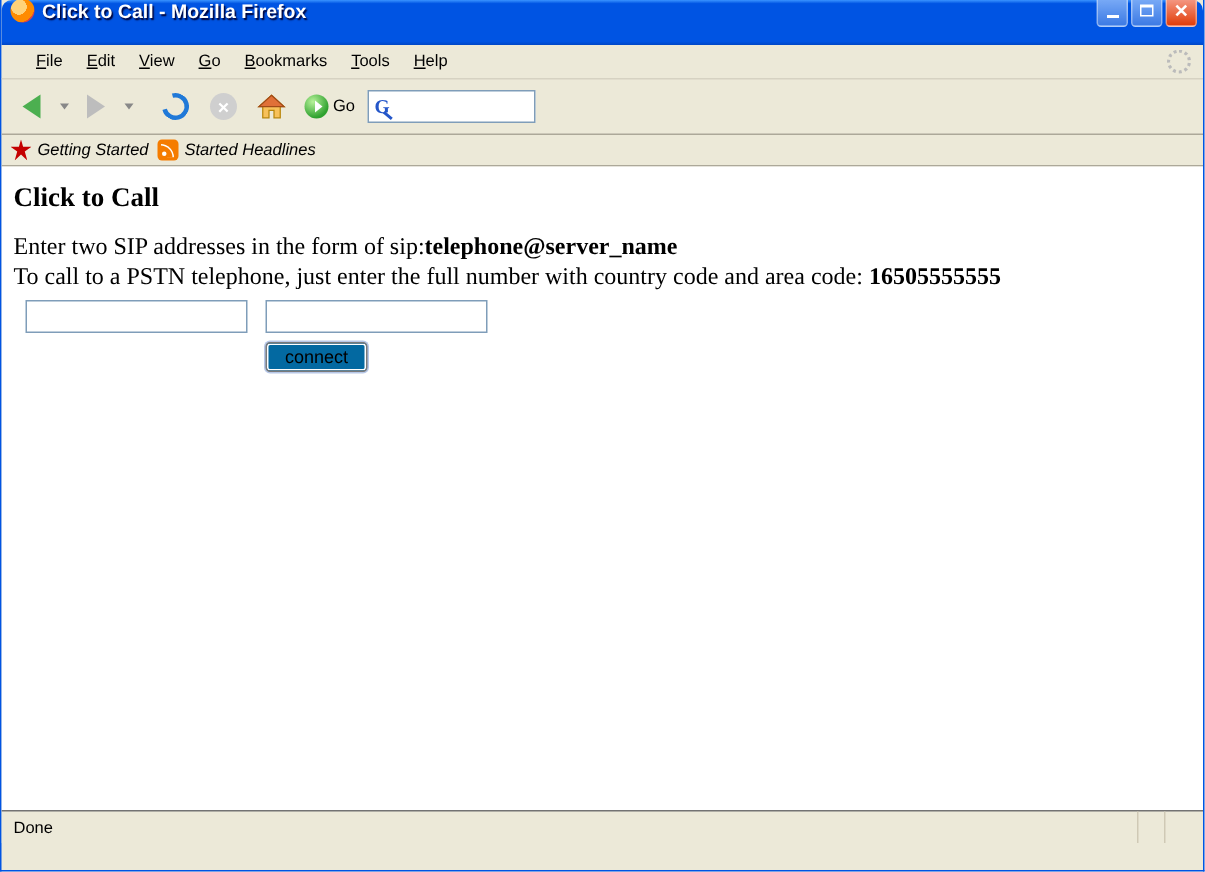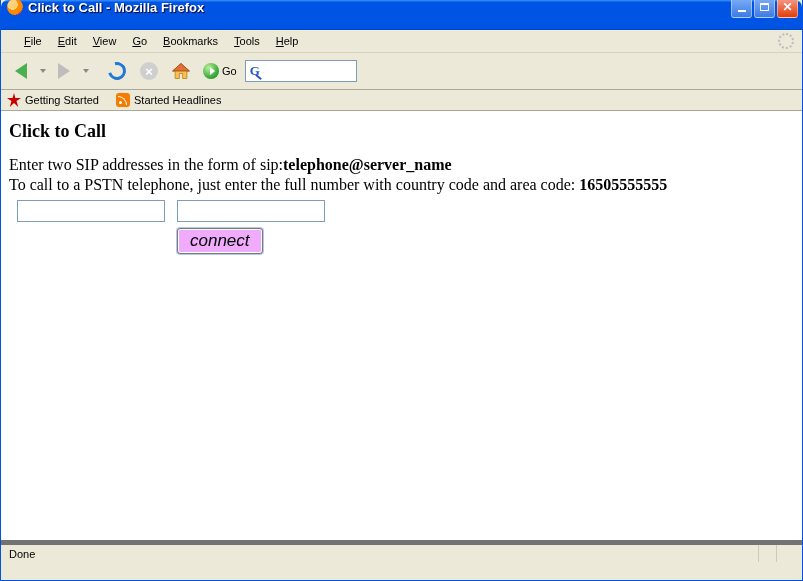--- a/index.html
+++ b/index.html
@@ -123,21 +123,21 @@
     display:flex; align-items:center; padding: 0 4px; gap:3px;
   }
   .g-icon { font-weight:bold; color:#2456c9; font-size:13px;
     font-family: Georgia, serif; position:relative; }
   .g-icon::after{content:''; position:absolute; width:7px; height:2px;
     background:#2456c9; right:-2px; bottom:1px; transform:rotate(40deg);}
   .bookmark-bar {
     background: #ece9d8;
     border-bottom: 1px solid #aca899;
     display:flex; align-items:flex-start;
-    padding: 3px 6px; gap: 17px;
+    padding: 3px 6px; gap: 6px; font-style: italic;
   }
   .bm-item { display:flex; align-items:center; gap:4px; font-size:11px; }
   .bm-red {
     width:14px; height:14px; background:#c40000;
     clip-path: polygon(50% 0, 60% 35%, 100% 35%, 68% 57%, 80% 100%, 50% 72%, 20% 100%, 32% 57%, 0 35%, 40% 35%);
   }
   .bm-rss {
     width:14px; height:14px; background:#f57c00; border-radius:3px;
     position:relative;
   }
@@ -160,30 +160,29 @@
   .form-row { display:flex; gap:12px; margin: 6px 0 0 8px; }
   .sip-input {
     width: 148px; height: 22px;
     border:1px solid #7f9db9; background:#fff;
     font-family: Tahoma, sans-serif; font-size:12px;
     padding: 1px 3px;
   }
   .connect-btn {
     margin: 6px 0 0 168px;
     padding: 2px 12px;
-    font-family: Tahoma, sans-serif; font-size:17px;
-    background:#f0abfc;
+    font-family: Tahoma, sans-serif; font-size:12px;
+    background:#0369a1;
     border:1px solid #7a7a7a; border-radius:3px;
     box-shadow: inset 0 0 0 1px #fff, 0 0 0 1px #b7c8e8;
-    font-style: italic;
   }
   .statusbar {
     height: 22px;
     background:#ece9d8;
-    border-top:5px solid #737373;
+    border-top:1px solid #737373;
     display:flex; align-items:center;
     padding: 0 8px;
     font-size:11px;
   }
   .status-sep { flex:1; }
   .status-cell { border-left:1px solid #cfc9b5; height:100%; width:18px; }
 </style>
 </head>
 <body>
 

